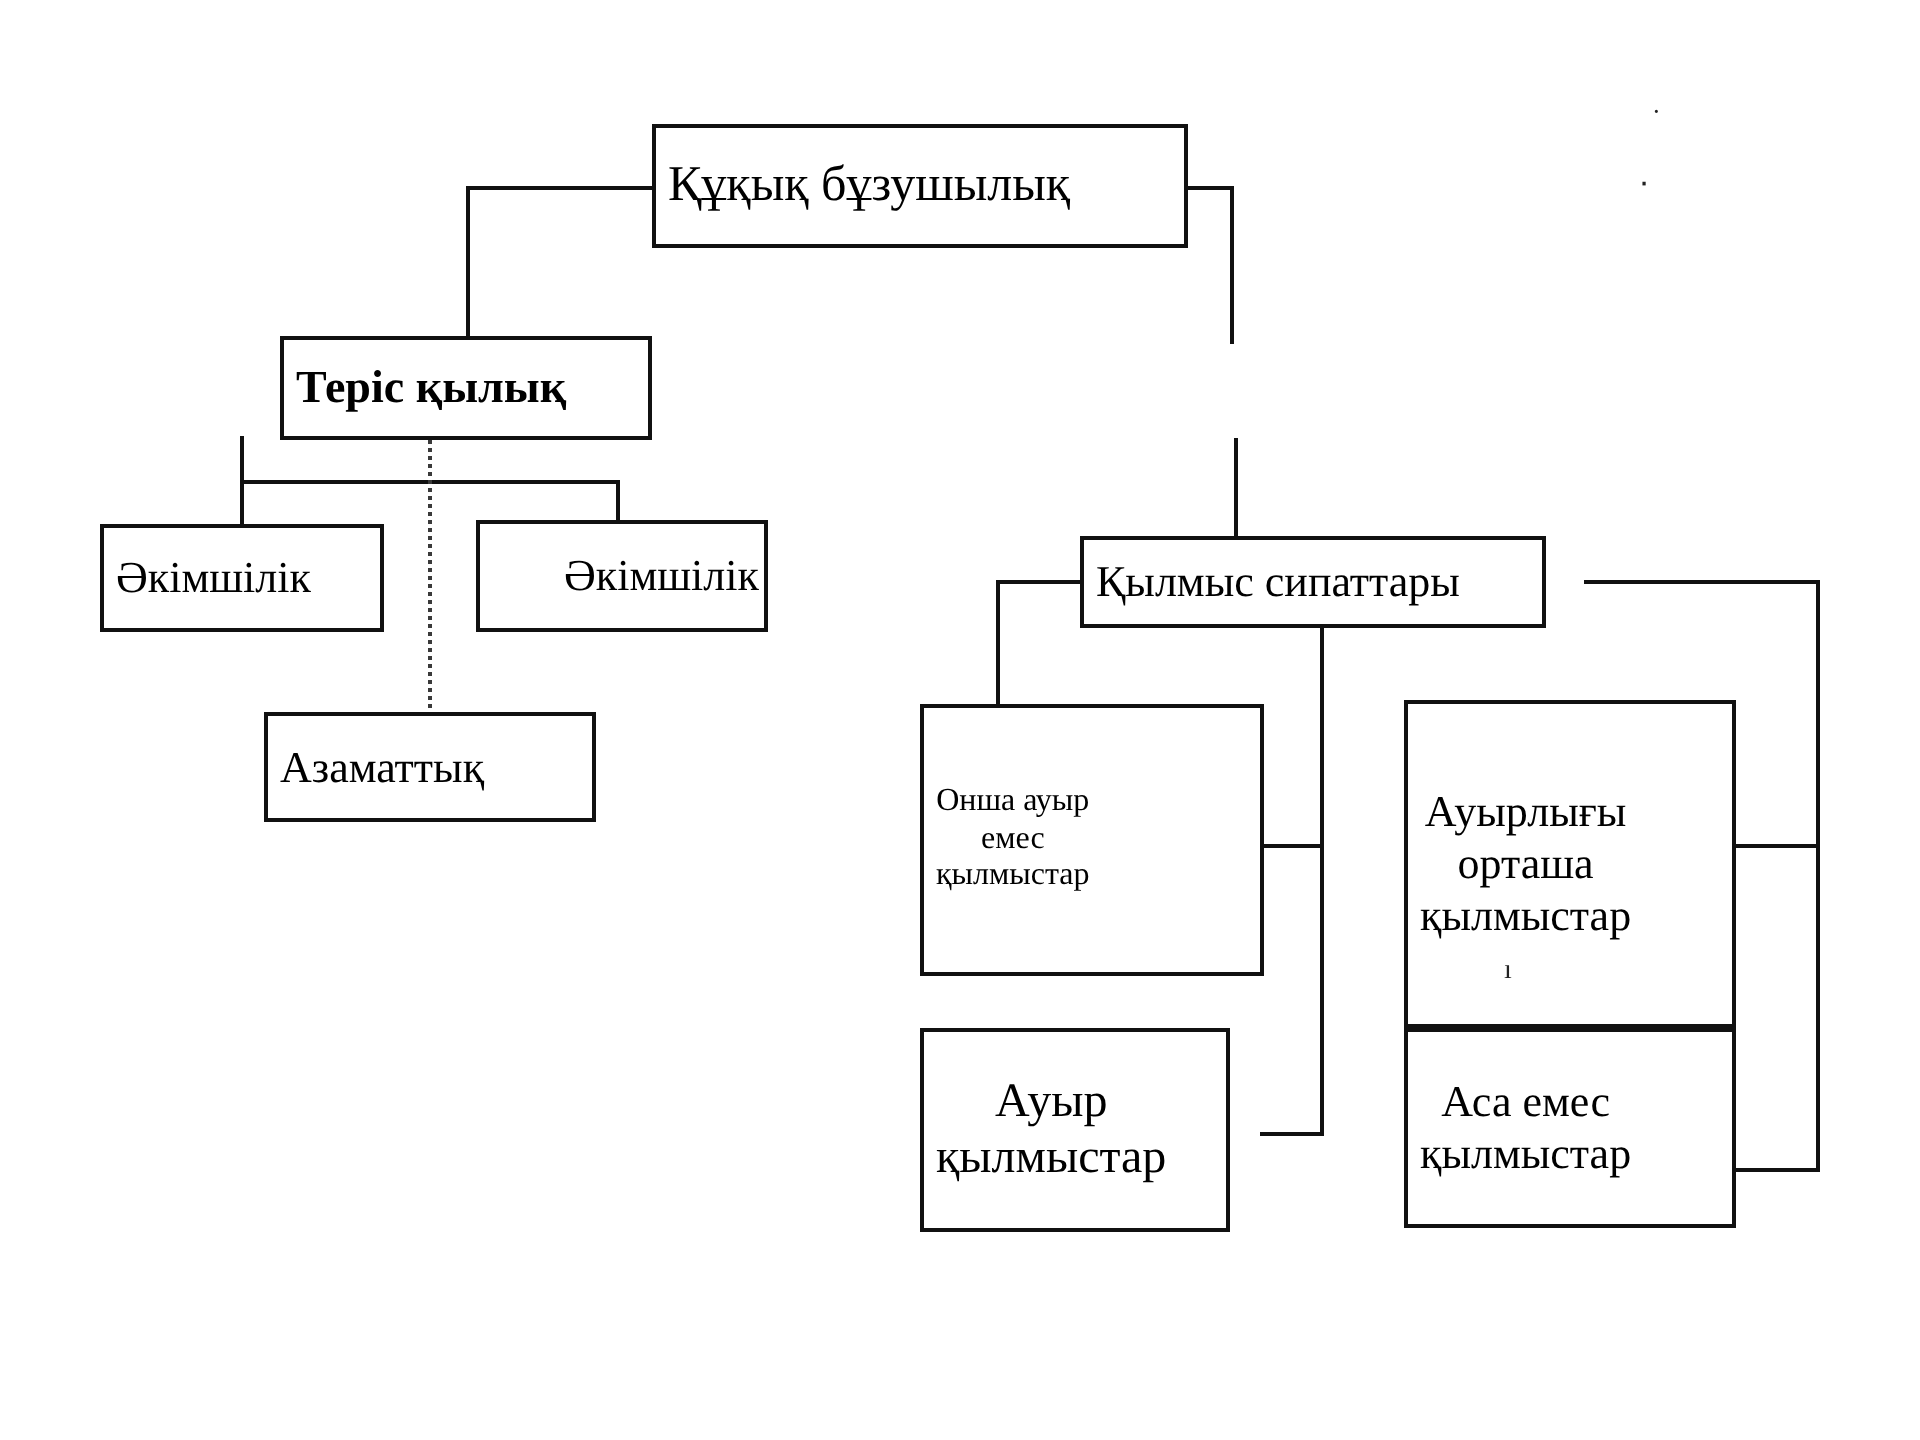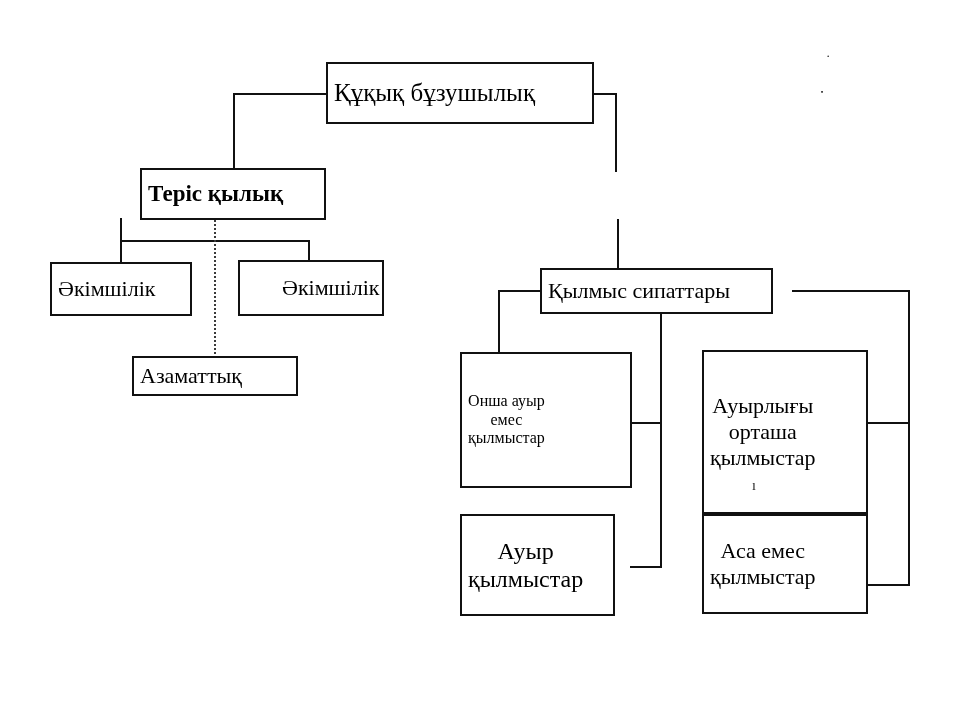--- a/index.html
+++ b/index.html
@@ -48,21 +48,21 @@
     position: absolute;
     color: #222222;
     font-family: "Liberation Serif", serif;
     z-index: 4;
   }
   #n-root      { left: 326px; top: 62px;  width: 268px; height: 62px;  font-size: 25px; }
   #n-teris     { left: 140px; top: 168px; width: 186px; height: 52px;  font-size: 23px; font-weight: bold; }
   #n-kylmys    { left: 549px; top: 170px; width: 138px; height: 50px;  font-size: 23px; }
   #n-tartiptik { left: 50px;  top: 262px; width: 142px; height: 54px;  font-size: 22px; }
   #n-akimshlk  { left: 238px; top: 260px; width: 146px; height: 56px;  font-size: 22px; padding-left: 36px; }
-  #n-azamattyk { left: 132px; top: 356px; width: 166px; height: 40px;  font-size: 22px; }
+  #n-azamattyk { left: 132px; top: 356px; width: 166px; height: 55px;  font-size: 22px; }
   #n-sipat     { left: 540px; top: 268px; width: 233px; height: 46px;  font-size: 22px; }
   #n-onsha     { left: 460px; top: 352px; width: 172px; height: 136px; font-size: 16px; }
   #n-ortasha   { left: 702px; top: 350px; width: 166px; height: 164px; font-size: 22px; }
   #n-auyr      { left: 460px; top: 514px; width: 155px; height: 102px; font-size: 24px; }
   #n-asaauyr   { left: 702px; top: 514px; width: 166px; height: 100px; font-size: 22px; }
 </style>
 </head>
 <body>
 
 <div id="canvas">

